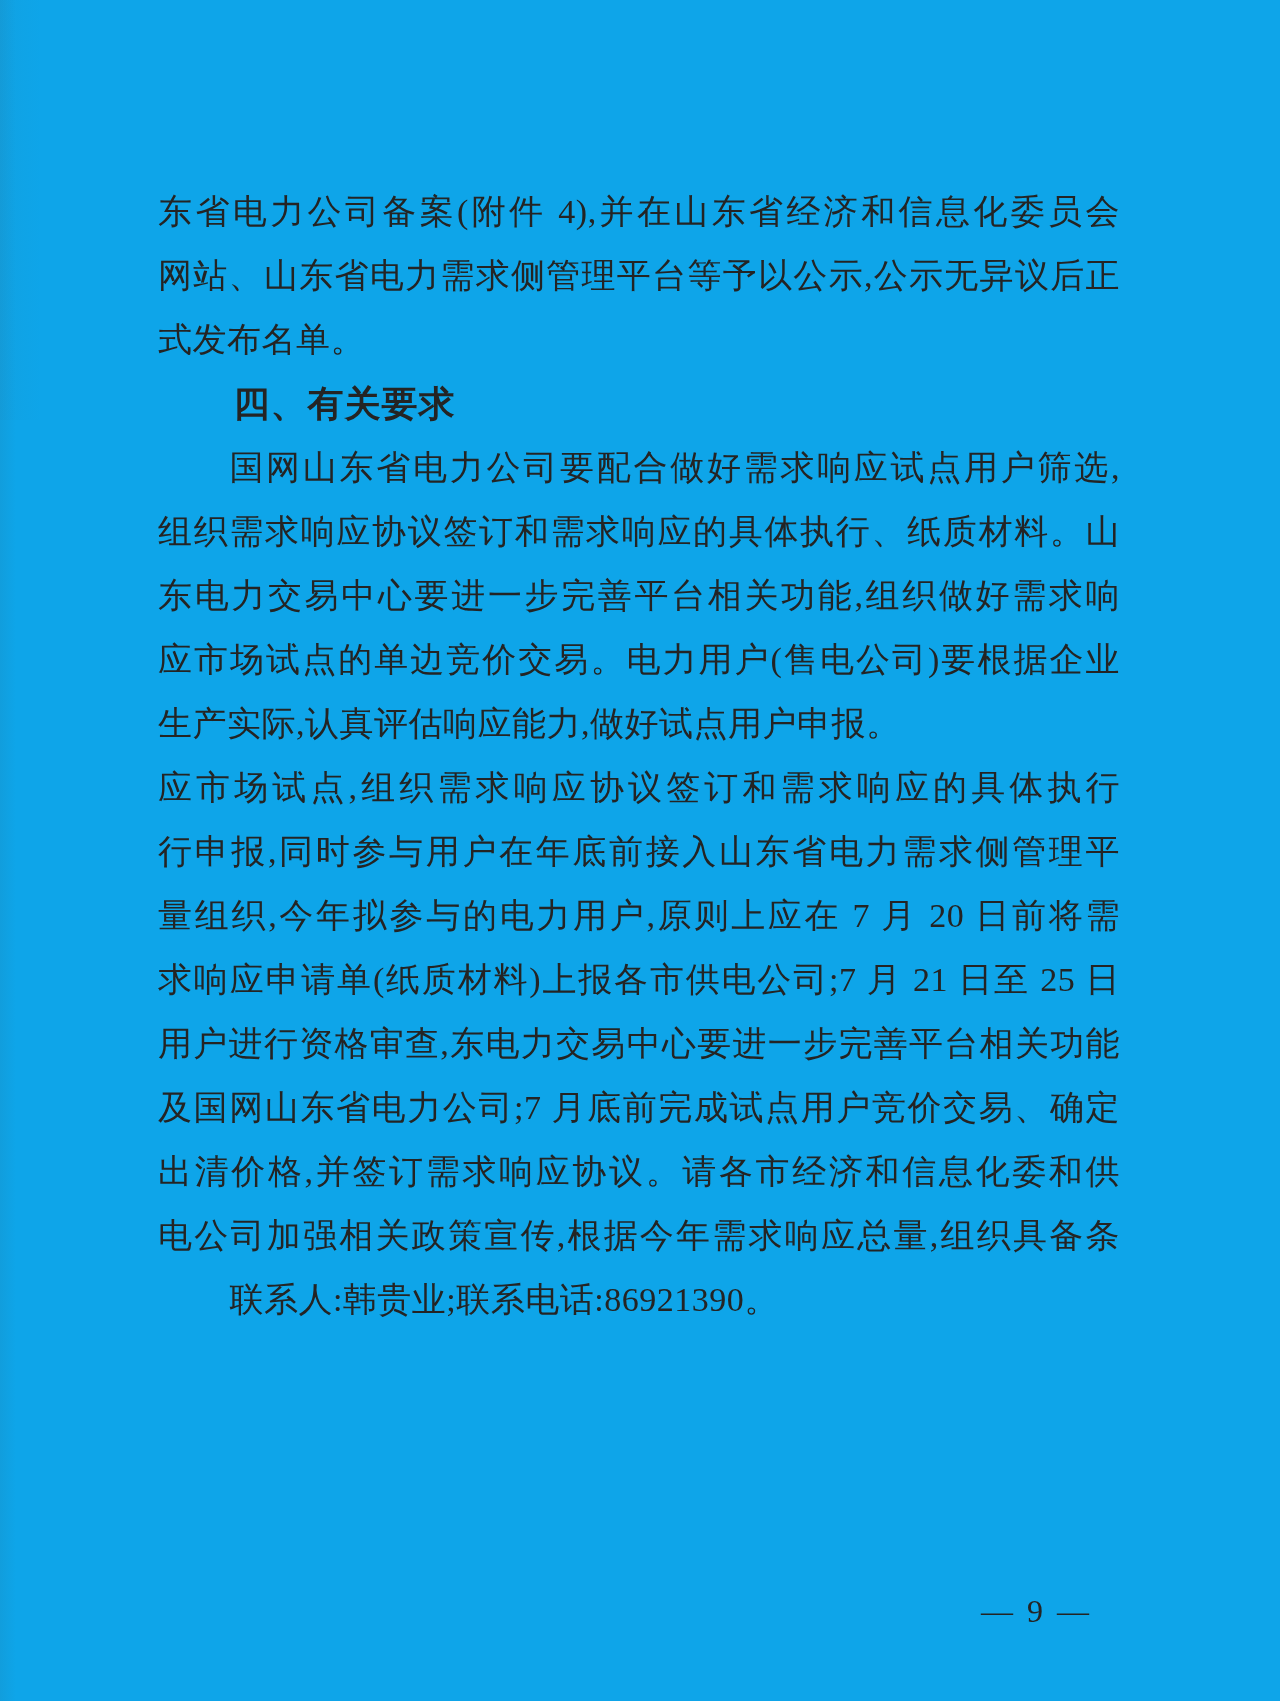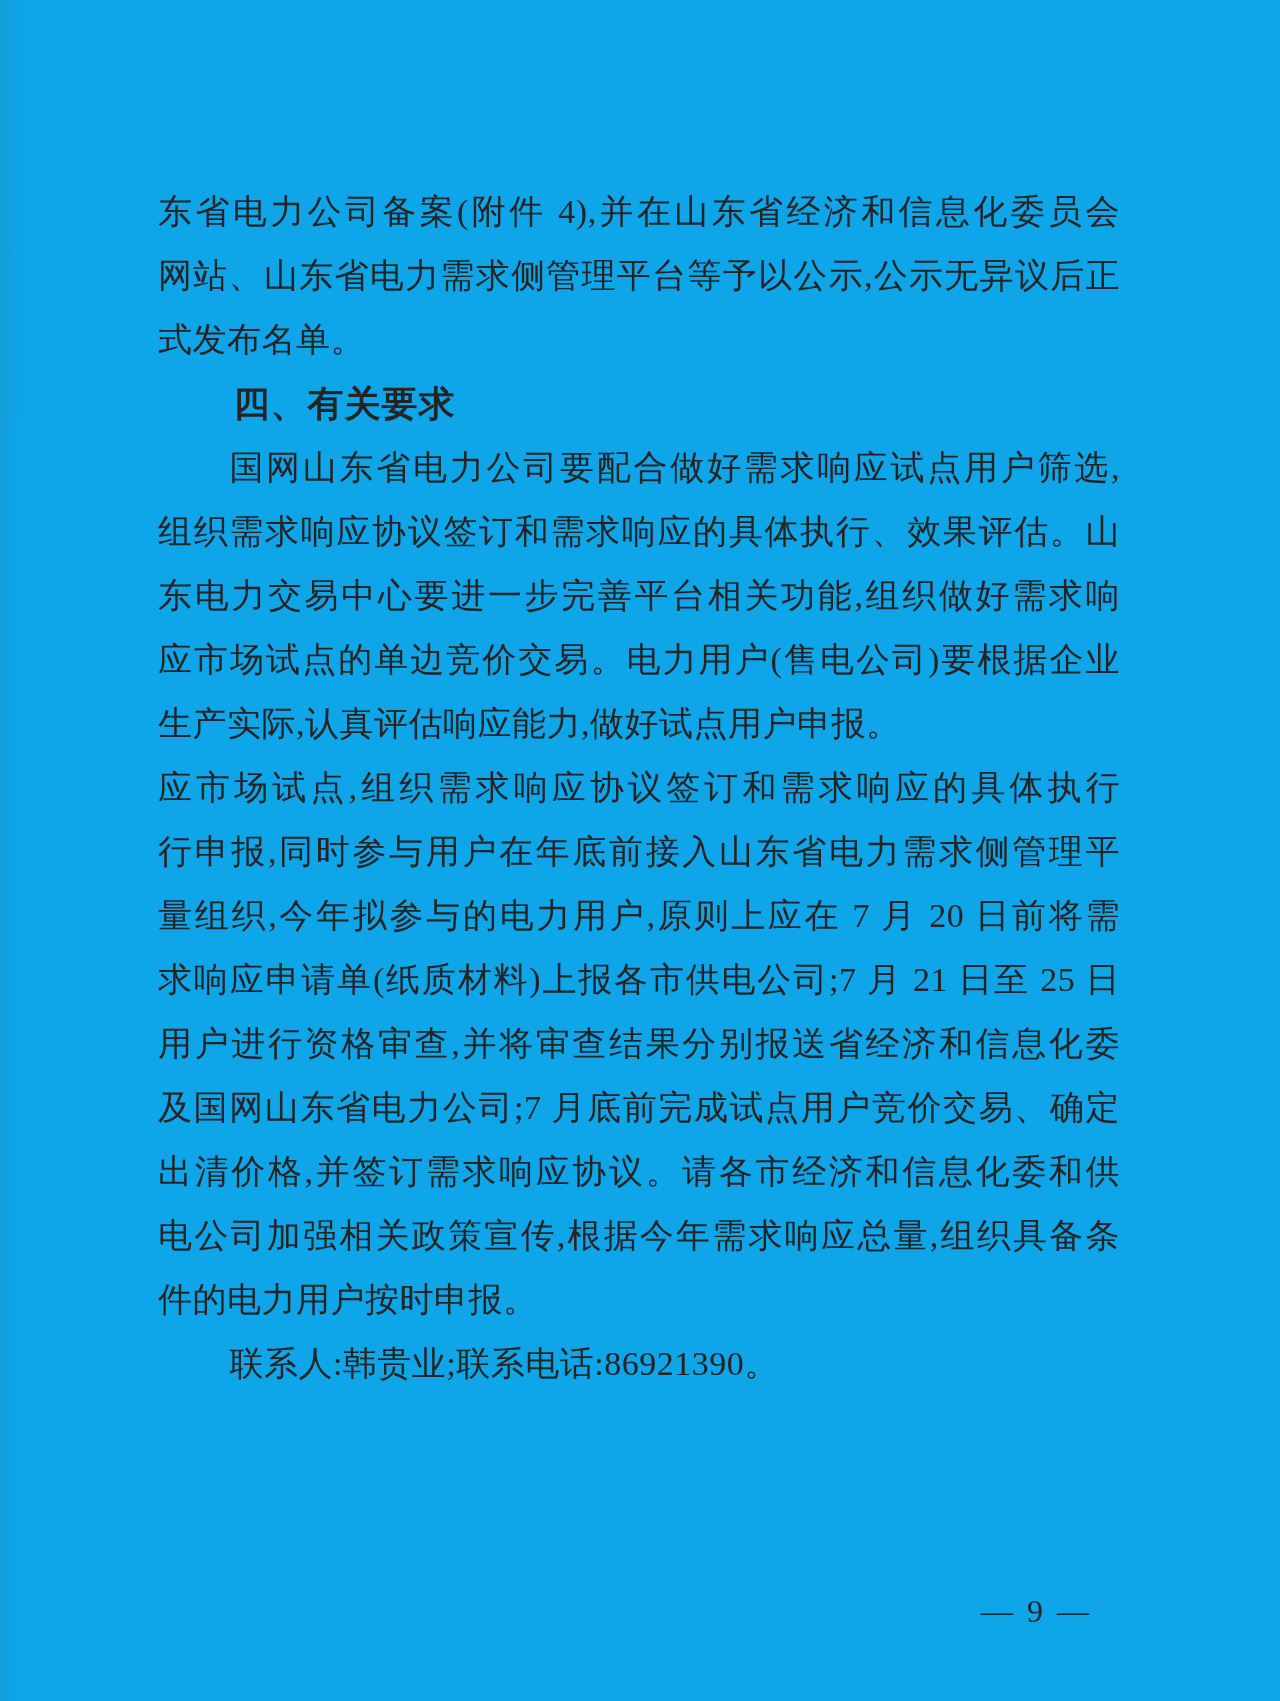--- a/index.html
+++ b/index.html
@@ -77,30 +77,29 @@
 </head>
 <body>
 
 <div class="page">
   <div class="textblock">
     <div class="line j">东省电力公司备案(附件 4),并在山东省经济和信息化委员会</div>
     <div class="line j">网站、山东省电力需求侧管理平台等予以公示,公示无异议后正</div>
     <div class="line">式发布名单。</div>
     <div class="line h ind">四、有关要求</div>
     <div class="line j ind">国网山东省电力公司要配合做好需求响应试点用户筛选,</div>
-    <div class="line j">组织需求响应协议签订和需求响应的具体执行、效果评估。山</div>
+    <div class="line j">组织需求响应协议签订和需求响应的具体执行、纸质材料。山</div>
     <div class="line j">东电力交易中心要进一步完善平台相关功能,组织做好需求响</div>
     <div class="line j">应市场试点的单边竞价交易。电力用户(售电公司)要根据企业</div>
     <div class="line">生产实际,认真评估响应能力,做好试点用户申报。</div>
     <div class="line j">应市场试点,组织需求响应协议签订和需求响应的具体执行</div>
     <div class="line j">行申报,同时参与用户在年底前接入山东省电力需求侧管理平</div>
     <div class="line j">量组织,今年拟参与的电力用户,原则上应在 7 月 20 日前将需</div>
     <div class="line j">求响应申请单(纸质材料)上报各市供电公司;7 月 21 日至 25 日</div>
-    <div class="line j">用户进行资格审查,并将审查结果分别报送省经济和信息化委</div>
+    <div class="line j">用户进行资格审查,东电力交易中心要进一步完善平台相关功能</div>
     <div class="line j">及国网山东省电力公司;7 月底前完成试点用户竞价交易、确定</div>
     <div class="line j">出清价格,并签订需求响应协议。请各市经济和信息化委和供</div>
     <div class="line j">电公司加强相关政策宣传,根据今年需求响应总量,组织具备条</div>
-    <div class="line">件的电力用户按时申报。</div>
     <div class="line ind">联系人:韩贵业;联系电话:86921390。</div>
   </div>
 
   <div class="footer">— 9 —</div>
 </div>
 
 </body></html>

